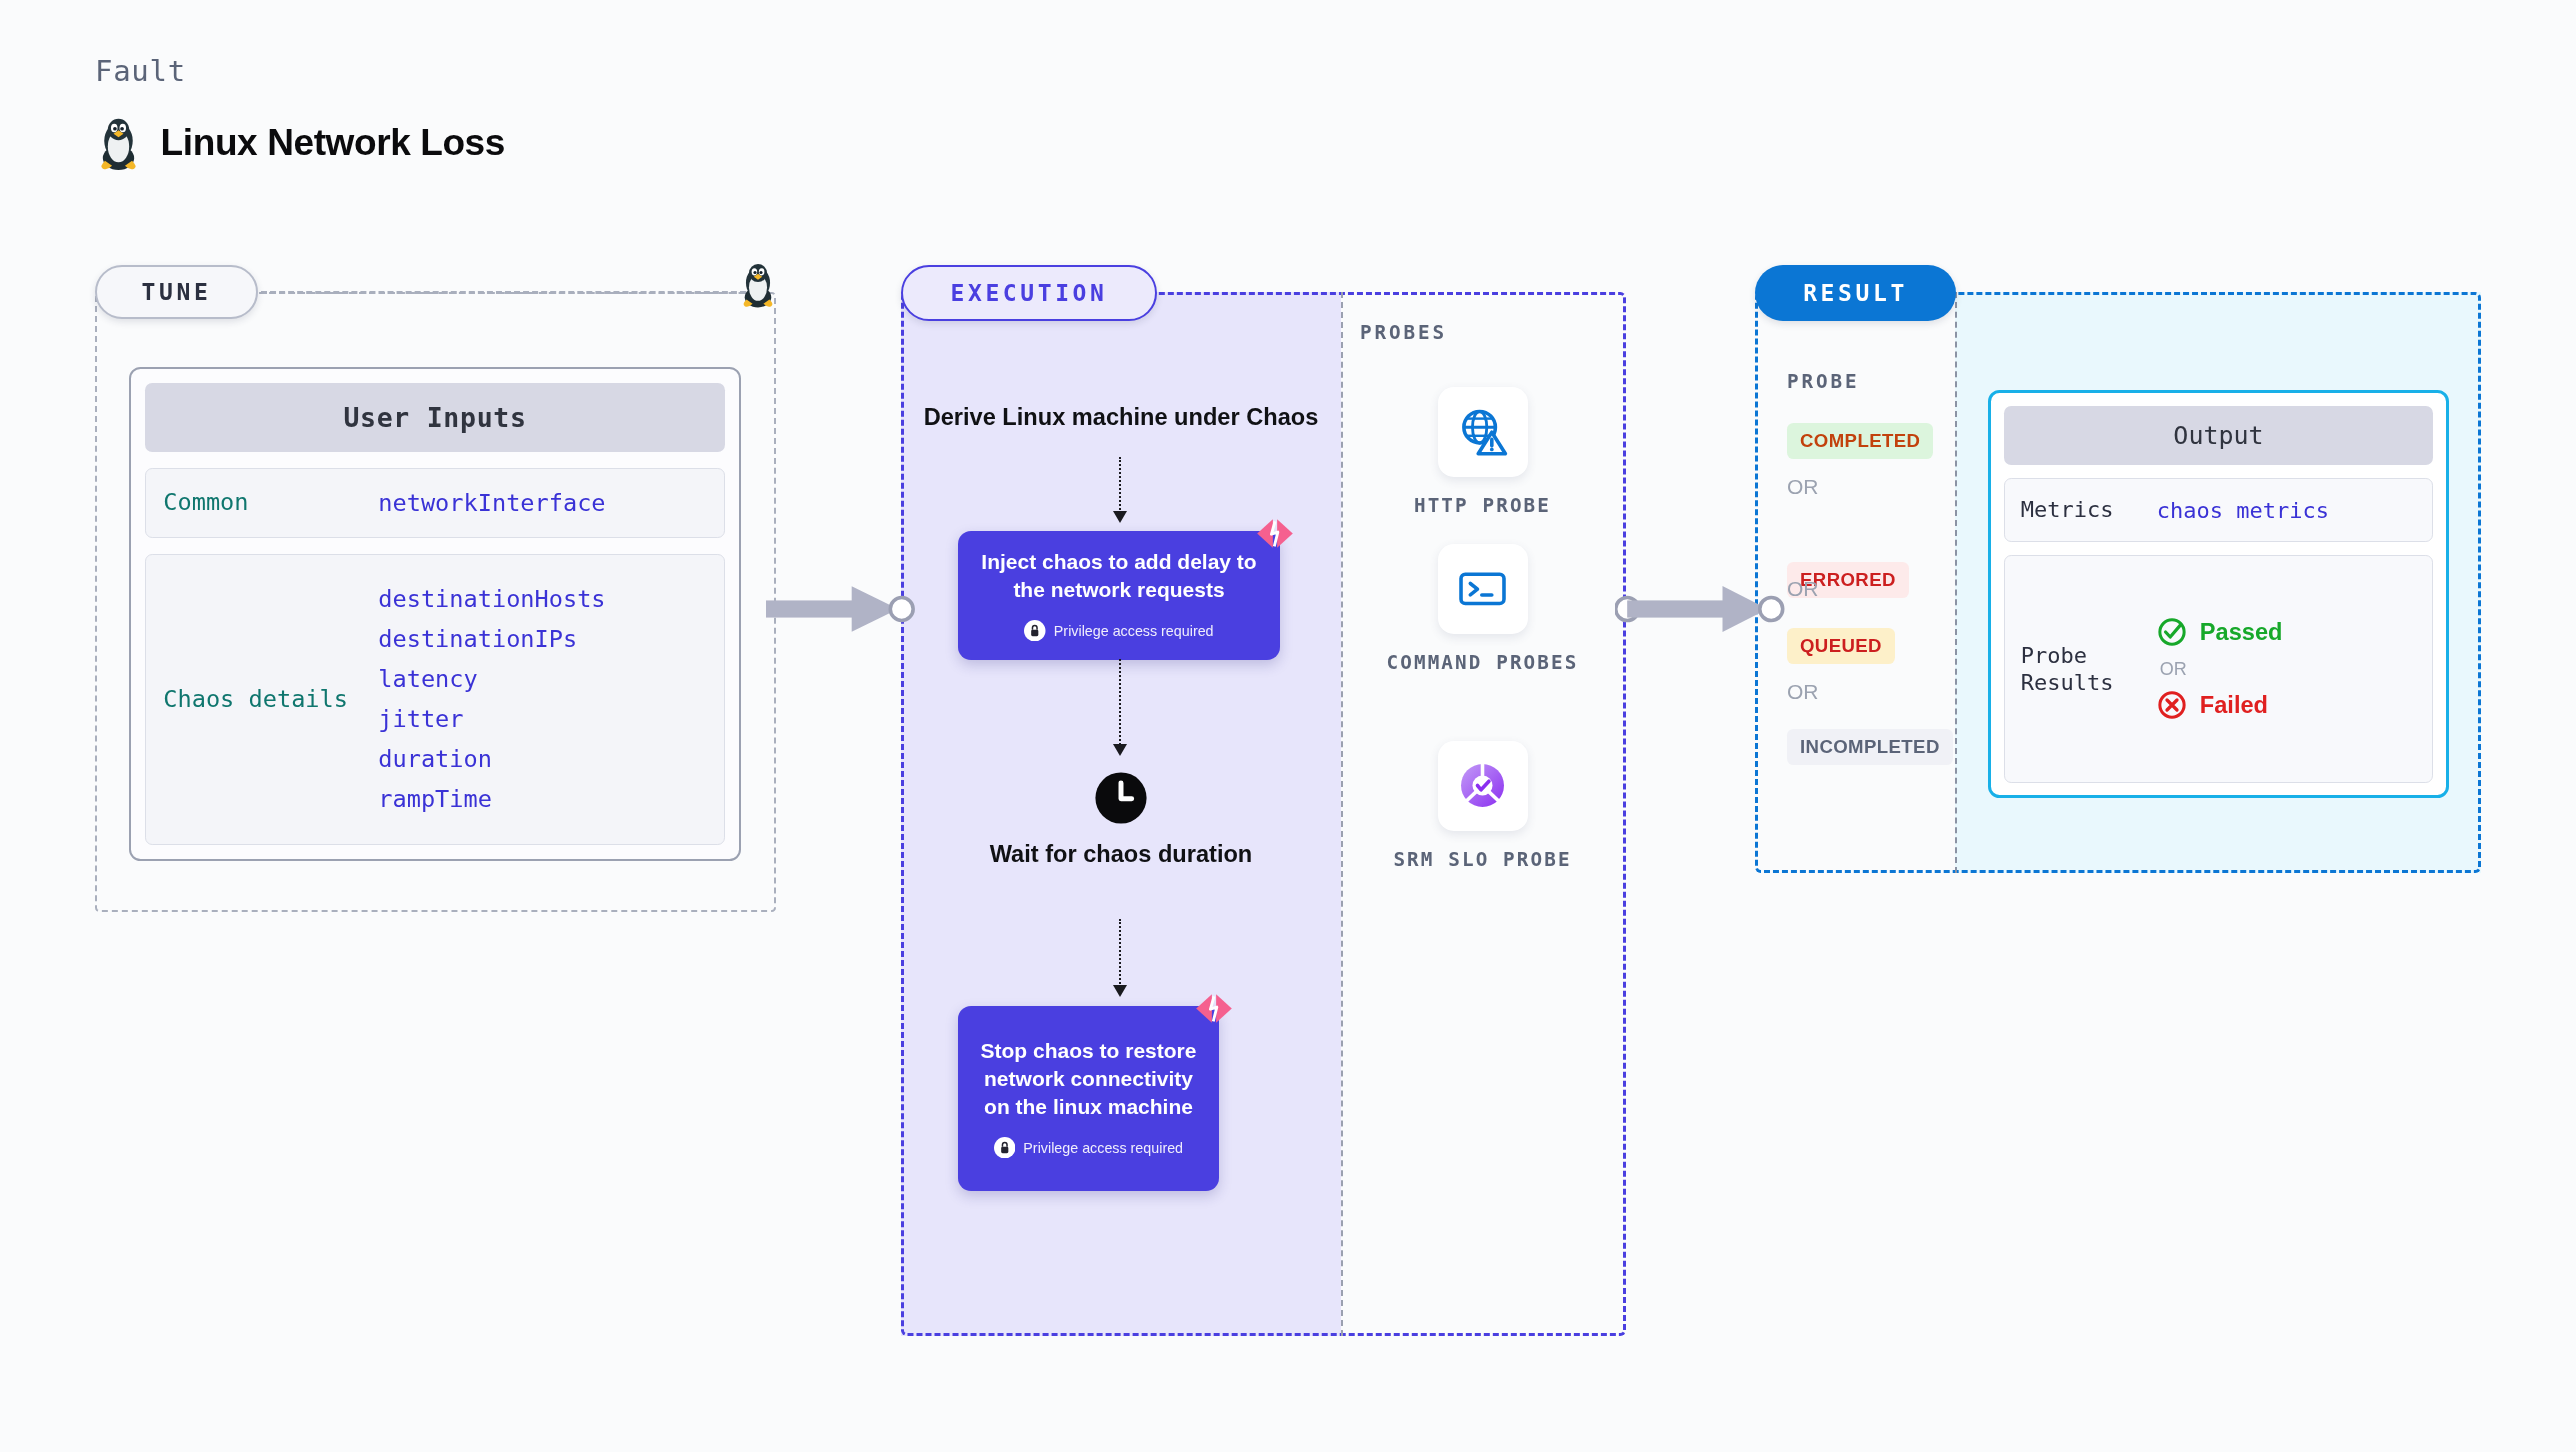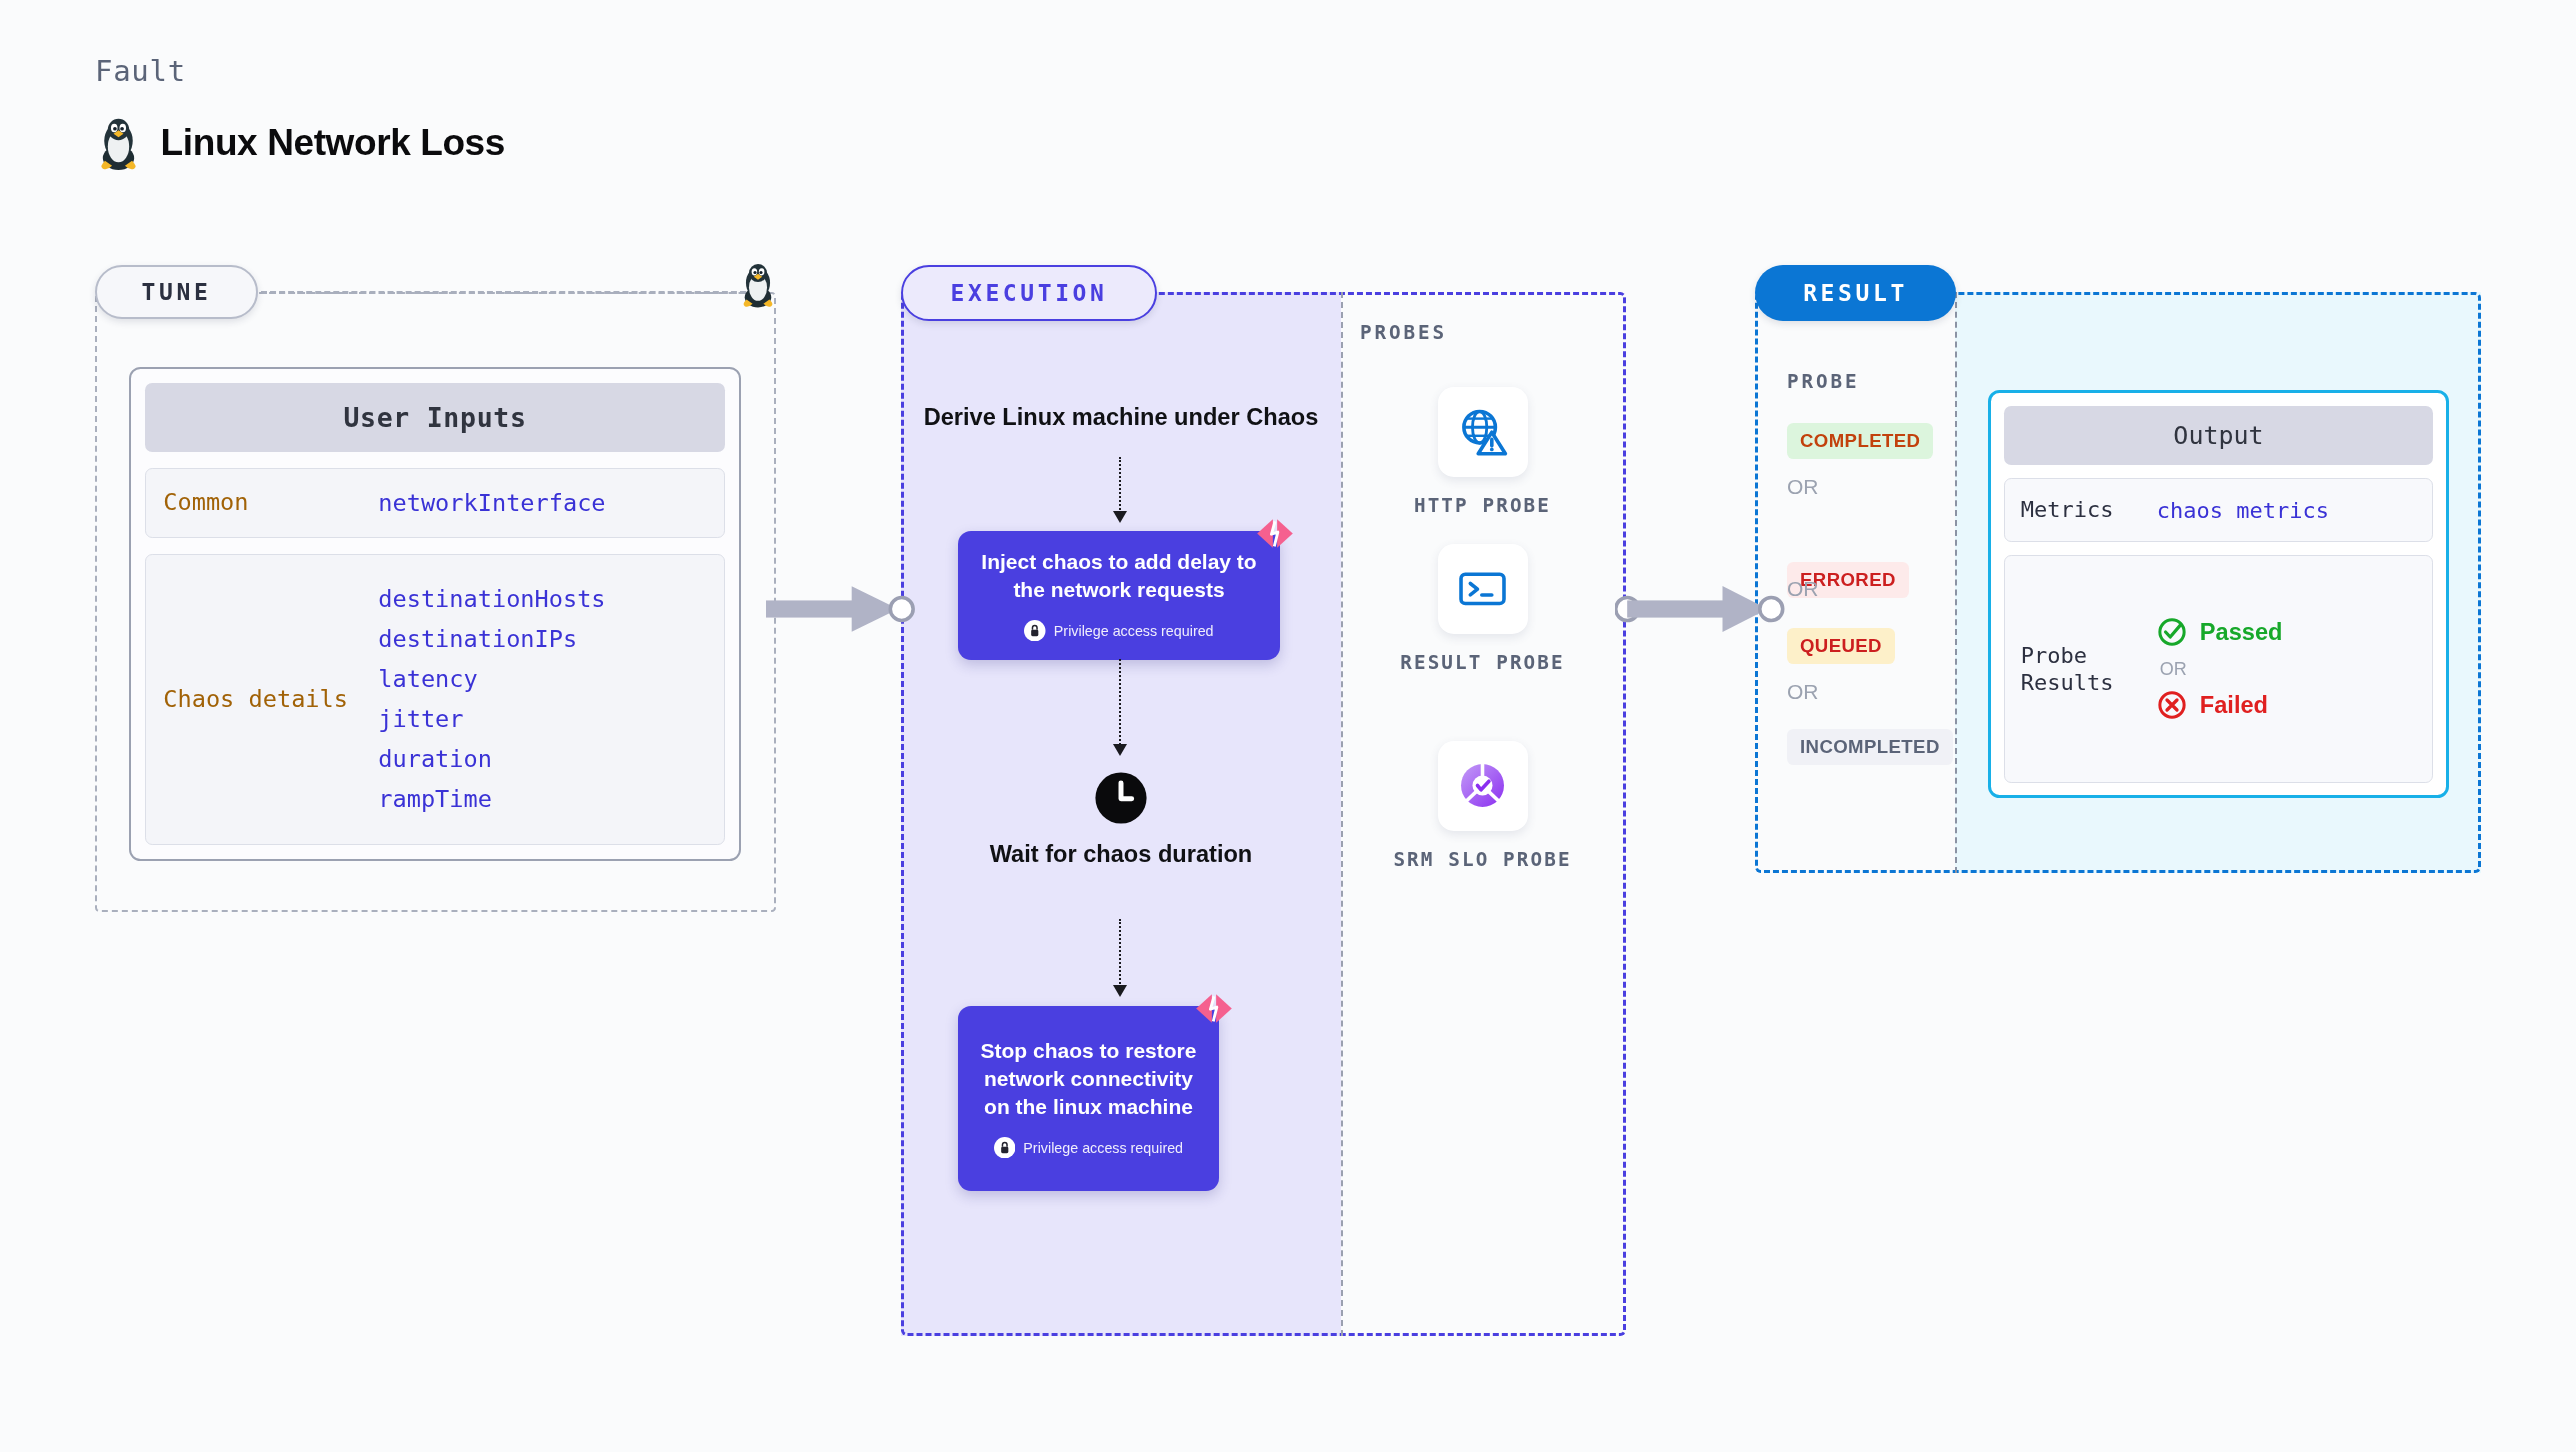--- a/index.html
+++ b/index.html
@@ -86,21 +86,21 @@
   .ui-row {
     margin-top: 15.8px; background: #f4f5f9;
     border: 1.4px solid #dcdfe8; border-radius: 7.2px;
     display: flex; align-items: center;
     padding: 15.8px 0 15.8px 17px;
   }
   .ui-row.common { height: 70px; }
   .ui-row.details { height: 291px; align-items: center; }
   .ui-key {
     font-family: "DejaVu Sans Mono", monospace;
-    font-size: 23.6px; color: #a16207; width: 215px; flex: none;
+    font-size: 23.6px; color: #0f766e; width: 215px; flex: none;
     line-height: 1.25;
   }
   .ui-vals { display: flex; flex-direction: column; gap: 12px; }
   .ui-val {
     font-family: "DejaVu Sans Mono", monospace;
     font-size: 23.6px; color: #3a32d6;
   }
 
   
   .connector { position: absolute; z-index: 5; }
@@ -408,21 +408,21 @@
   <div class="probe" style="left:1375px; top:544px;">
     <div class="probe-tile">
       <span>
         <svg width="53" height="53" viewBox="0 0 74 74">
           <rect x="7" y="17" width="60" height="41" rx="6" fill="none" stroke="#0b76d4" stroke-width="5"></rect>
           <path d="M20 30 L30 38 L20 46" fill="none" stroke="#0b76d4" stroke-width="5" stroke-linecap="round" stroke-linejoin="round"></path>
           <line x1="36" y1="46" x2="50" y2="46" stroke="#0b76d4" stroke-width="5" stroke-linecap="round"></line>
         </svg>
       </span>
     </div>
-    <div class="probe-label">RESULT PROBE</div>
+    <div class="probe-label">COMMAND PROBES</div>
   </div>
 
   <div class="probe" style="left:1375px; top:741px;">
     <div class="probe-tile">
       <span>
         <svg width="53" height="53" viewBox="0 0 74 74">
           <defs>
             <linearGradient id="slograd" x1="0" y1="0" x2="1" y2="1">
               <stop offset="0%" stop-color="#c39bf7"></stop>
               <stop offset="100%" stop-color="#8b2ff0"></stop>

